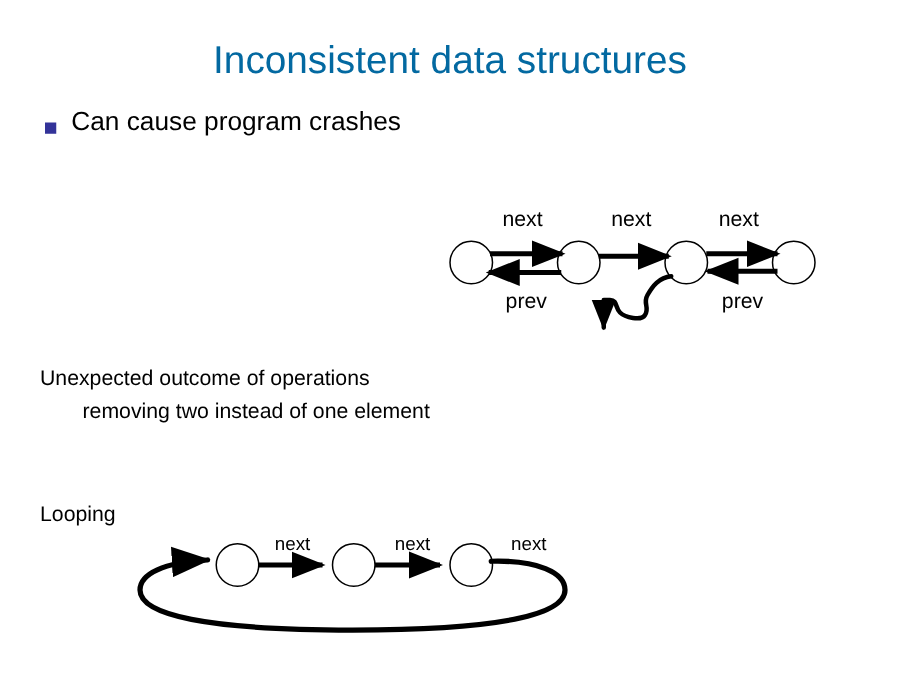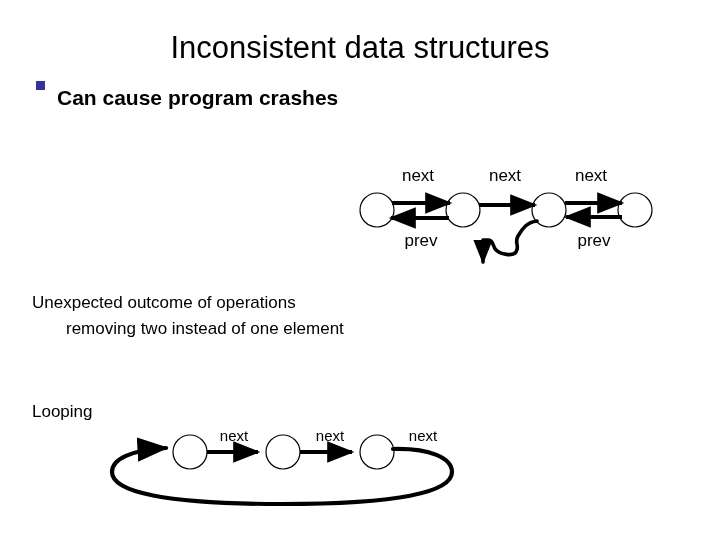--- a/index.html
+++ b/index.html
@@ -18,30 +18,29 @@
   }
   #slide-title {
     position: absolute;
     left: 0;
     top: 30px;
     width: 720px;
     text-align: center;
     font-size: 31px;
     line-height: 36px;
     letter-spacing: 0px;
-    color: #000000;
+    color: #0369a1;
     white-space: nowrap;
   }
   #bullet-row {
     position: absolute;
     left: 36px;
     top: 85px;
     display: flex;
-    align-items: flex-start;
-    font-weight: bold;
+    align-items: flex-end;
   }
   #bullet-marker {
     width: 9px;
     height: 9px;
     background: #333399;
     display: inline-block;
     margin-right: 12px;
     position: relative;
     top: -4px;
     flex: 0 0 auto;

